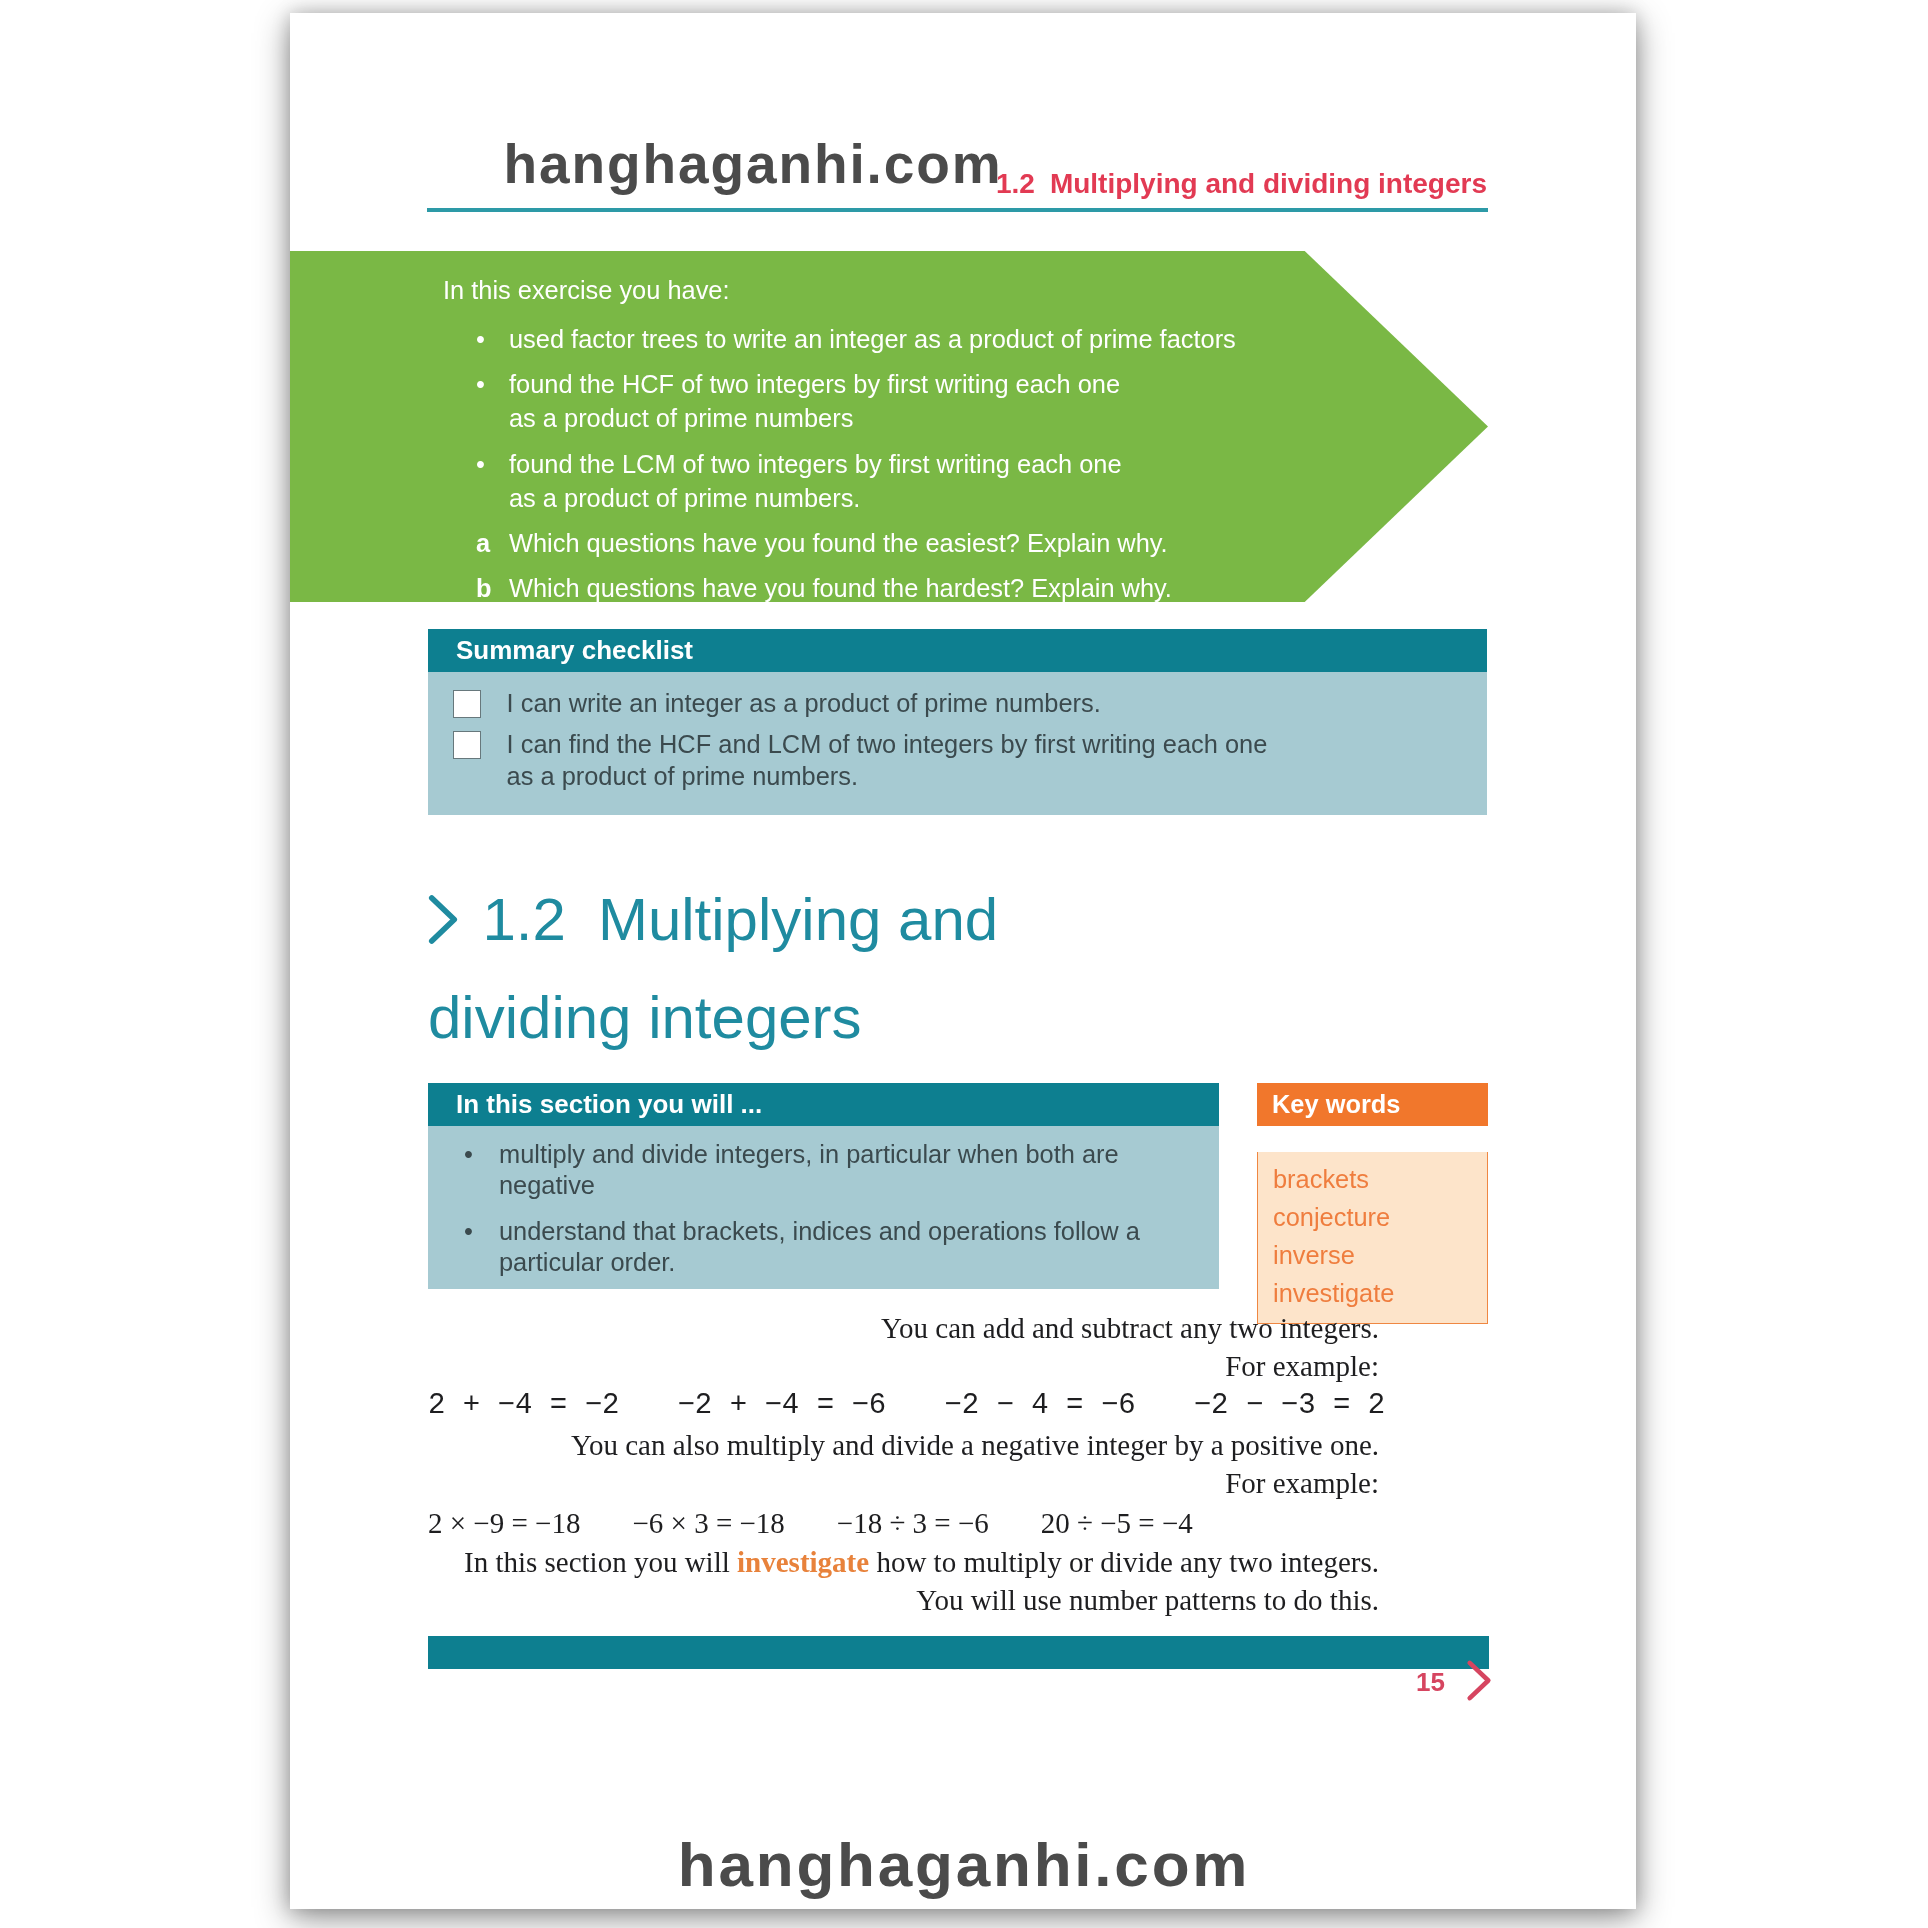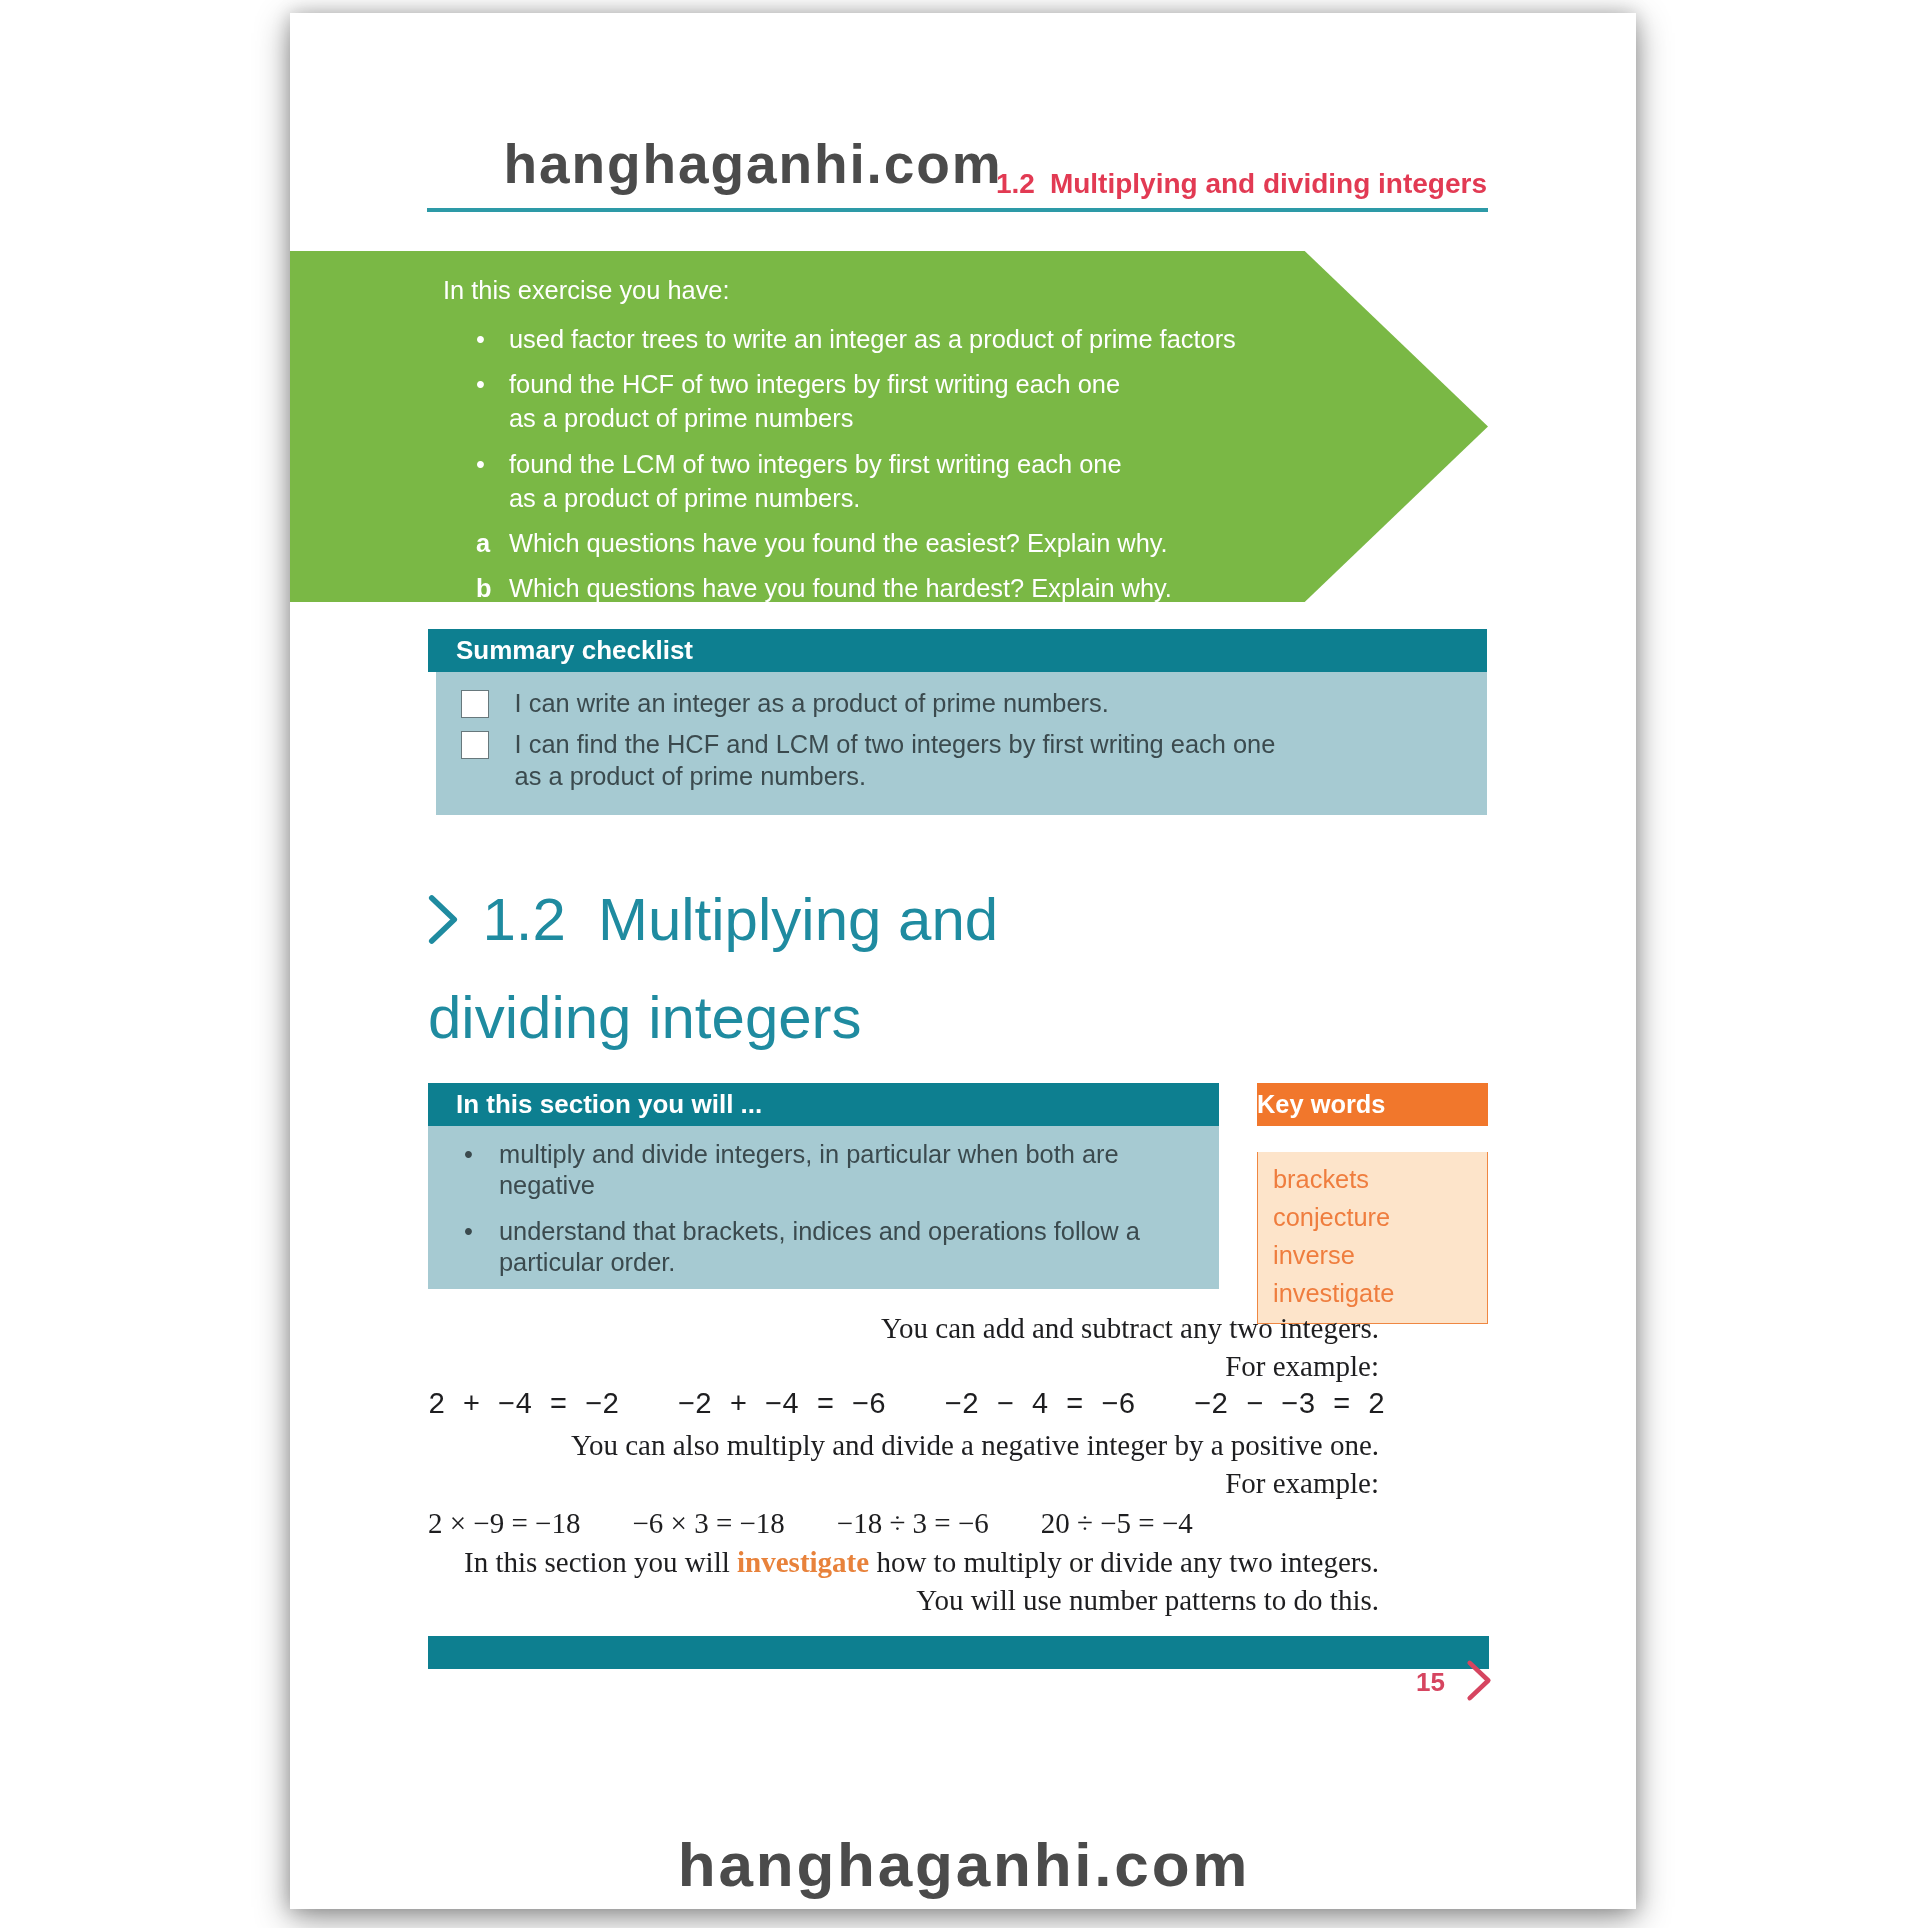--- a/index.html
+++ b/index.html
@@ -49,21 +49,21 @@
   .ex-marker { width:66px; padding-left:33px; flex:none; font-weight:bold; }
   .ex-marker.dot { font-weight:normal; }
   .ex-text { white-space:pre-line; }
 
   
   .summary { position:absolute; left:428px; top:629px; width:1059px; }
   .box-head {
     height:43px; line-height:43px; background:#0d7f90; color:#ffffff;
     font-size:26px; font-weight:bold; padding-left:28px;
   }
-  .summary-body { background:#a6cad2; padding:15px 19px 13px 19px;margin-left:8px; }
+  .summary-body { background:#a6cad2; padding:15px 19px 13px 19px; }
   .chk-item { display:flex; align-items:flex-start; margin-bottom:9.4px; }
   .chk-box {
     width:28px; height:28px; background:#ffffff; border:1.9px solid #67787c;
     margin:2.8px 26px 0 5.6px; flex:none;
   }
   .chk-text { font-size:25.4px; line-height:32px; color:#3b4a4e; white-space:pre-line; }
 
   
   .sec-heading { position:absolute; left:428px; top:870px; color:#1f8ba0; }
   .h-line { display:flex; align-items:center; height:98px; font-size:60px; white-space:nowrap; }
@@ -75,21 +75,21 @@
   .section-body { background:#a6cad2; padding:13px 17px 11.3px 15px; }
   .sb-item { display:flex; margin-bottom:15px; }
   .sb-item:last-child { margin-bottom:0; }
   .sb-marker { width:56px; padding-left:21px; flex:none; color:#3b4a4e; font-size:25.4px; line-height:31px; }
   .sb-text { font-size:25.4px; line-height:31px; color:#3b4a4e; white-space:pre-line; }
 
   
   .keywords { position:absolute; left:1257px; top:1083px; width:231px; }
   .kw-head {
     height:43px; line-height:43px; background:#f1772c; color:#ffffff;
-    font-size:25.4px; font-weight:bold; 
+    font-size:25.4px; font-weight:bold; padding-left:15px;
   }
   .kw-body {
     background:#fde4ca; border:1.9px solid #ef8742; border-top:none;
     padding:7.5px 11.3px 11.3px 15px;
     margin-top:26px;
   }
   .kw-word { font-size:25.4px; line-height:38px; color:#ef7d3e; }
 
   
   .copy {

